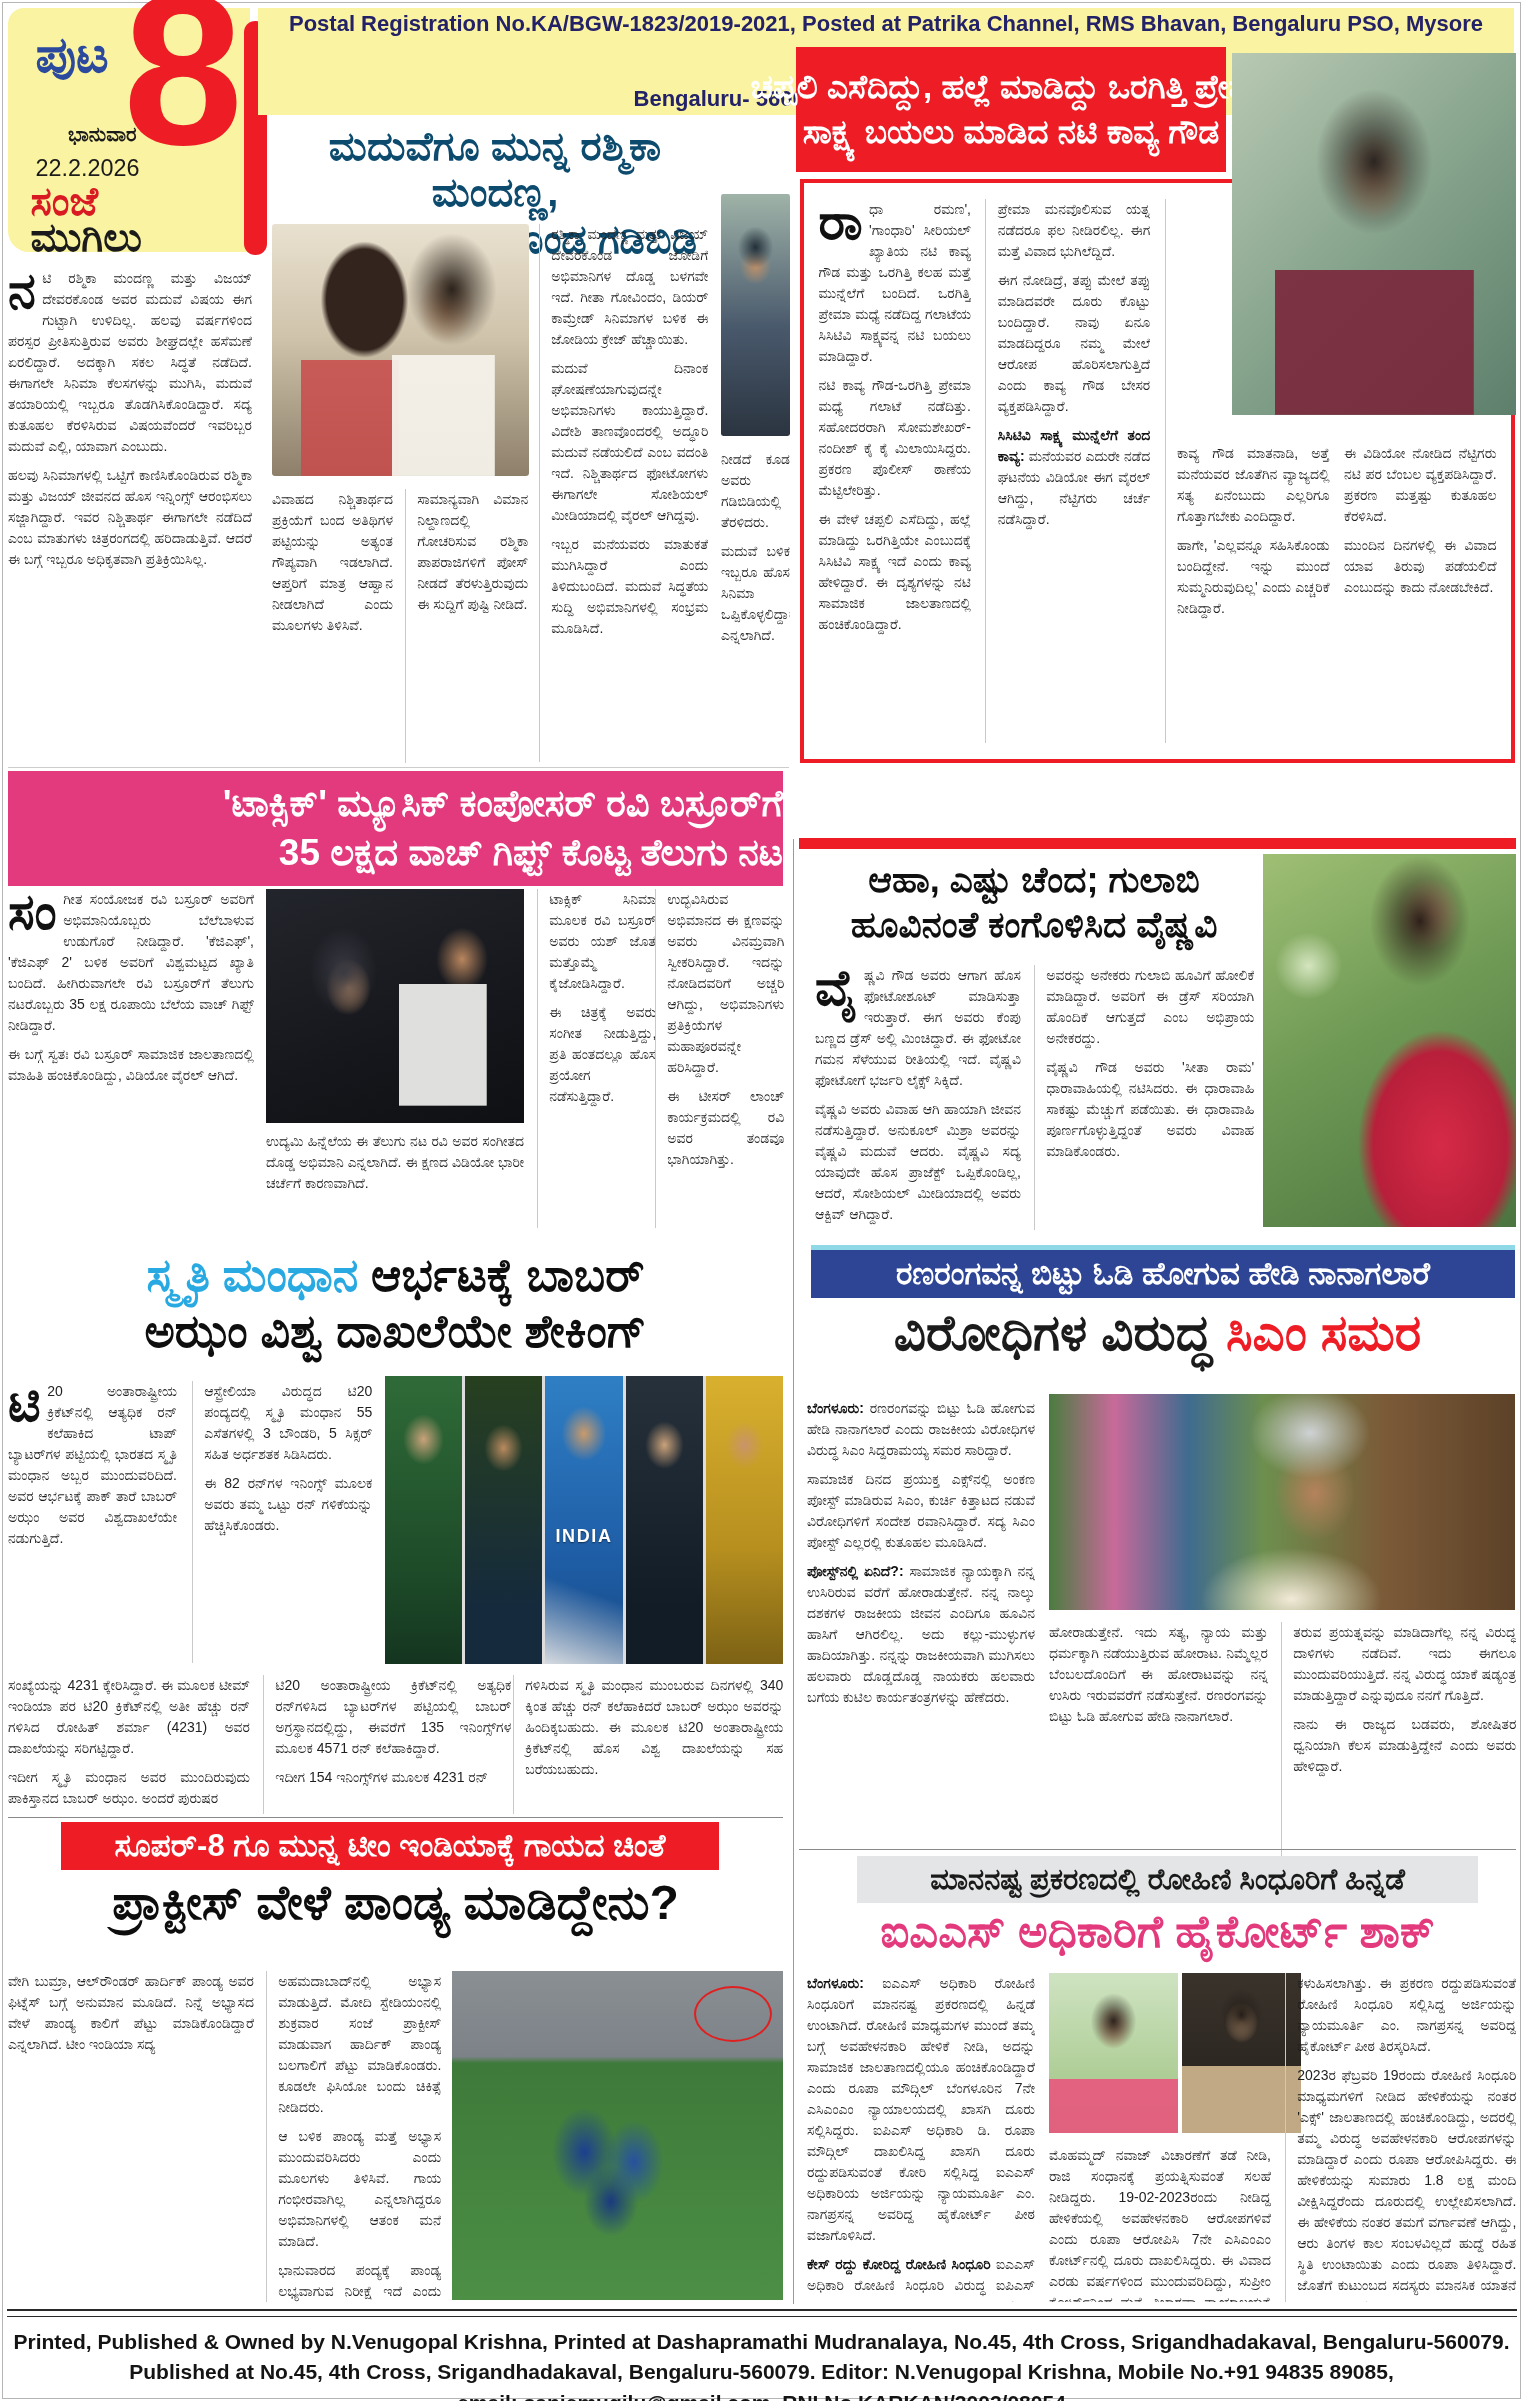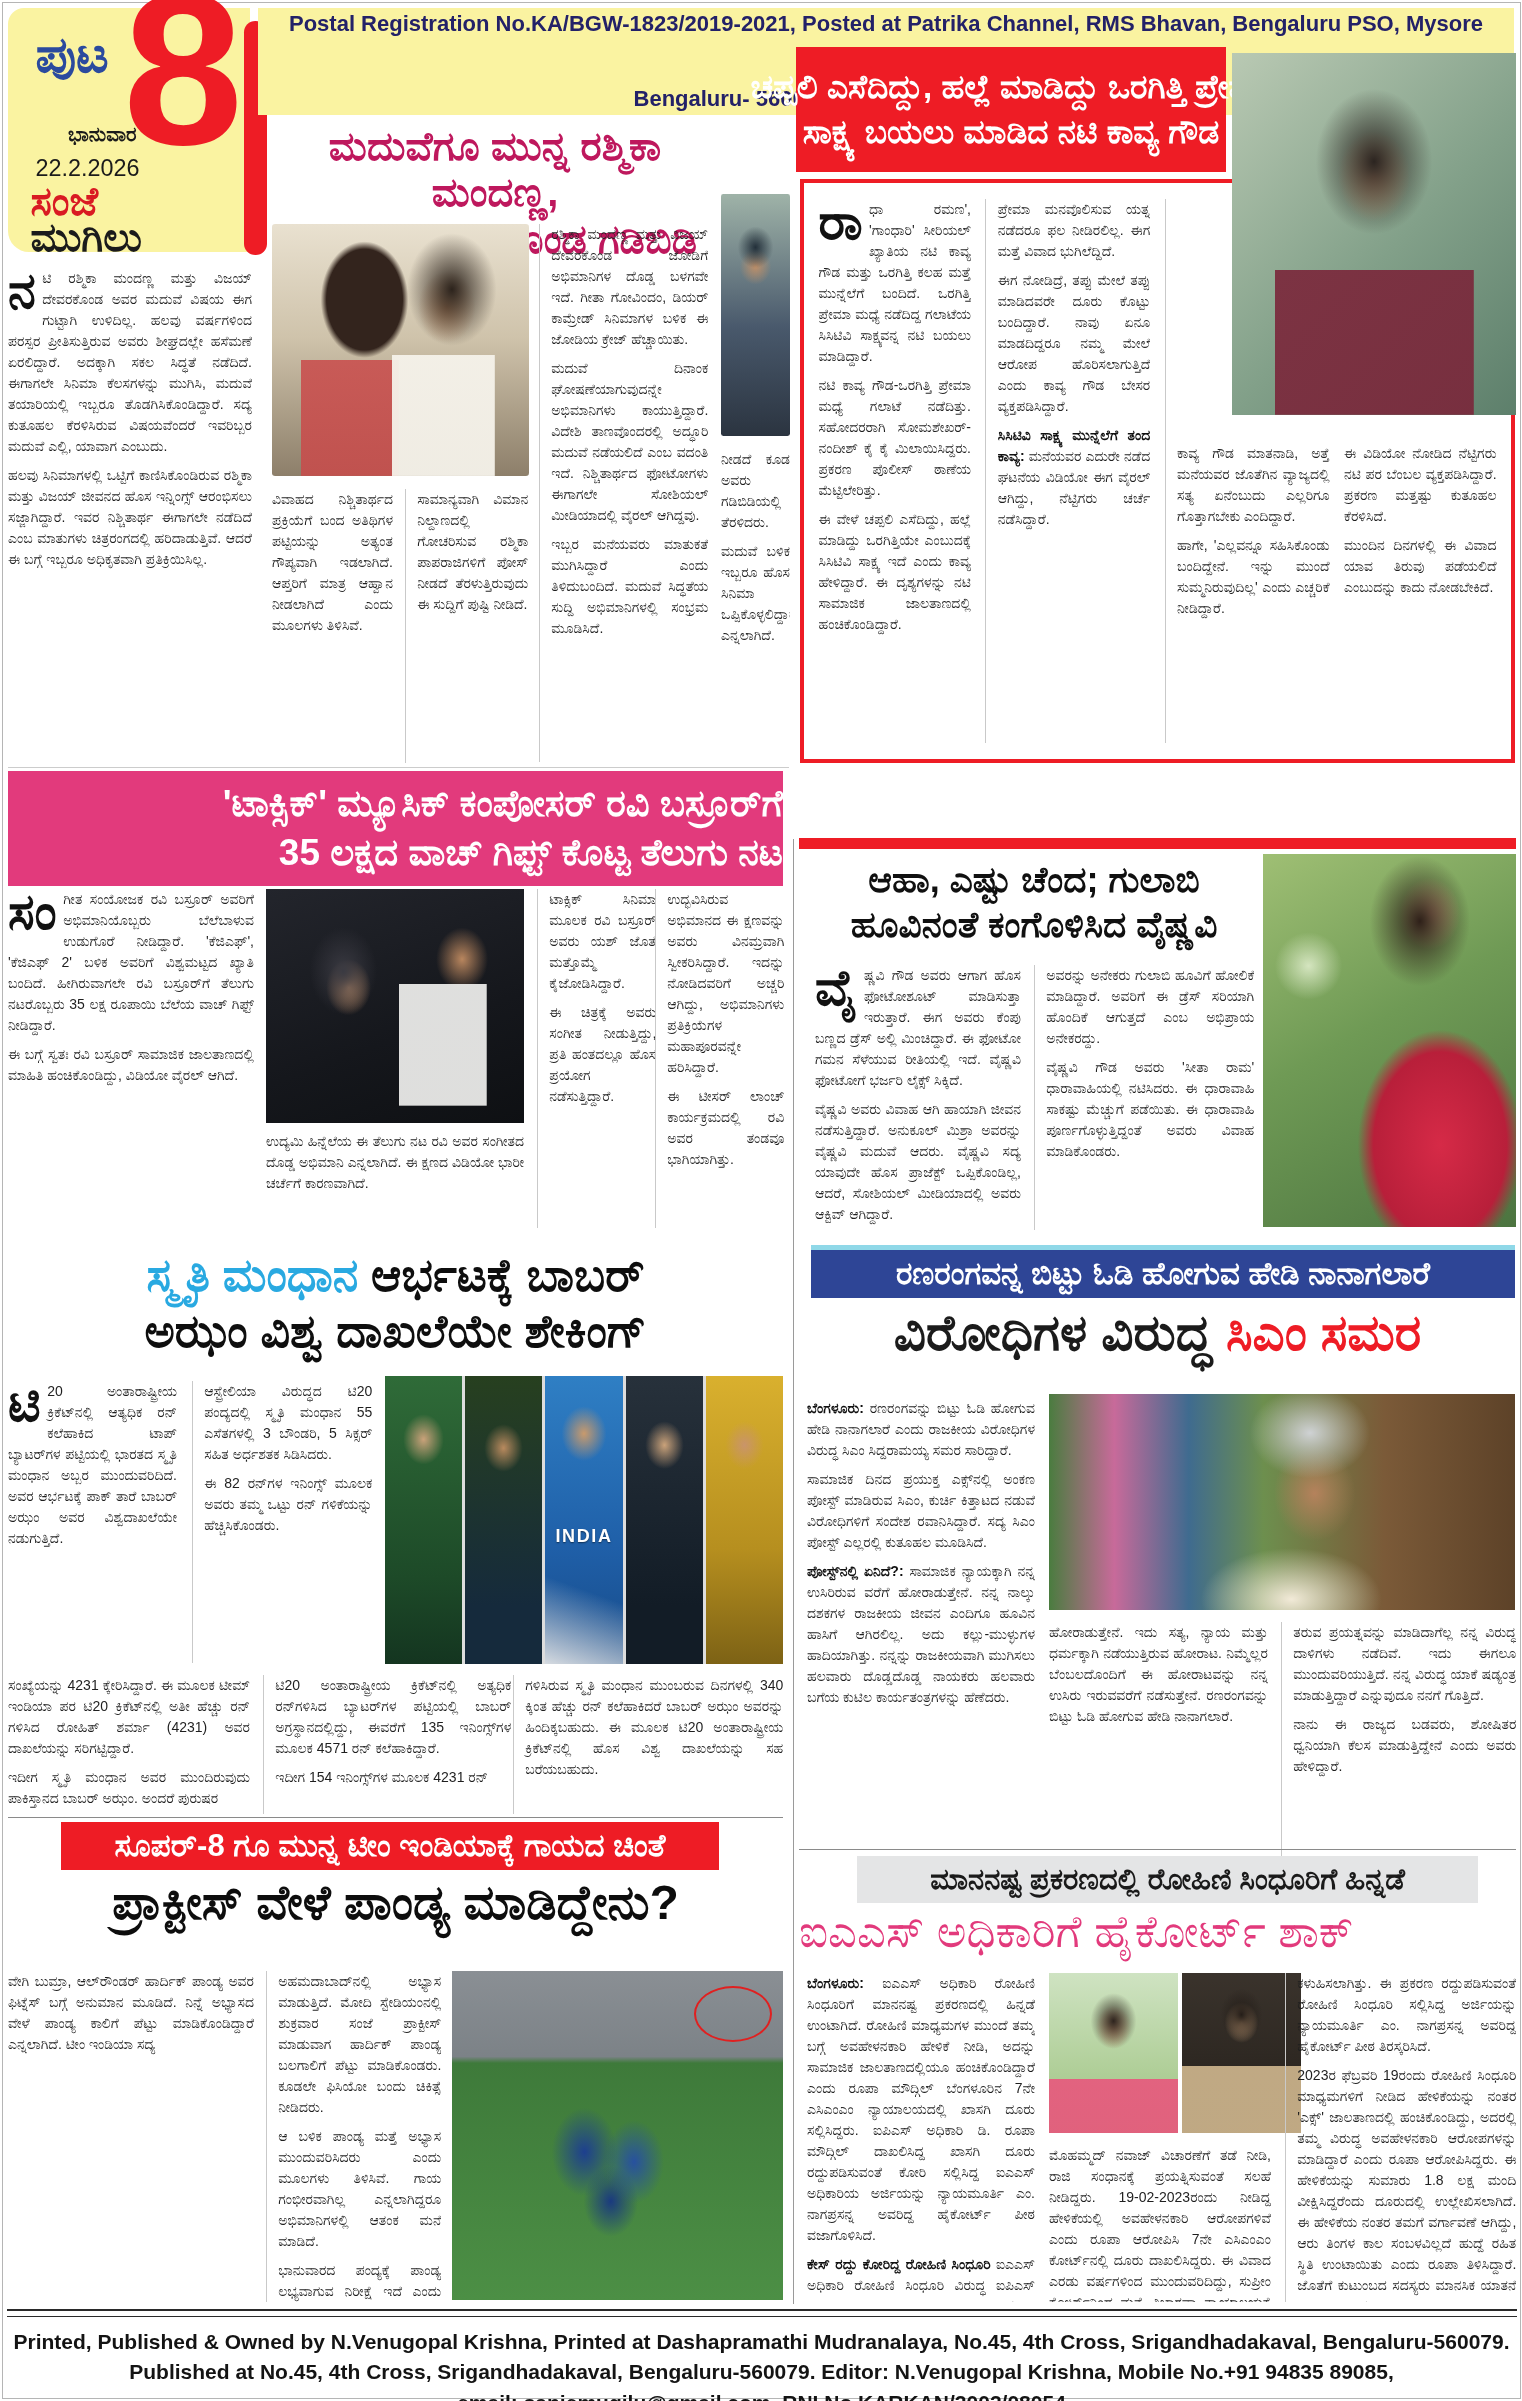--- a/index.html
+++ b/index.html
@@ -23,21 +23,21 @@
   
   .para{margin:0 0 8px 0;text-align:justify;font-size:14px;line-height:1.5;color:#1f1f1f;}
   .para b{color:#111;}
   .dropcap{float:left;font-size:50px;line-height:40px;font-weight:bold;padding:3.2px 6.5px 0 0;color:#111;}
   .col{position:absolute;overflow:hidden;}
   .rule-l{border-left:0.8px solid #c9c9c9;padding-left:11.3px;}
   .hline{position:absolute;border-top:0.8px solid #8a8a8a;}
   .vline{position:absolute;border-left:0.8px solid #9a9a9a;}
 
   
-  .a1-headline{left:274px;top:123px;width:442px;text-align:center;font-weight:bold;font-size:40px;line-height:1.16;color:#be185d;}
+  .a1-headline{left:274px;top:123px;width:442px;text-align:center;font-weight:bold;font-size:40px;line-height:1.16;color:#0c4a6e;}
   .a1-photo{left:272px;top:224px;width:257px;height:252px;border-radius:3.2px;
     background:
       radial-gradient(73px 97px at 36% 30%, #33241d 0%, #33241d 52%, rgba(51,36,29,0) 60%),
       radial-gradient(42px 52px at 39% 34%, #cf9f79 0%, rgba(207,159,121,0) 72%),
       radial-gradient(77px 97px at 70% 26%, #2c231c 0%, rgba(44,35,28,0) 58%),
       radial-gradient(40px 50px at 68% 33%, #bc8c66 0%, rgba(188,140,102,0) 72%),
       linear-gradient(0deg, rgba(245,242,234,.95), rgba(245,242,234,.95)) no-repeat 78% 100%,
       linear-gradient(0deg, rgba(201,74,74,.85), rgba(201,74,74,.85)) no-repeat 18% 100%,
       linear-gradient(180deg,#e9e1d0 0%,#cfc3ab 45%,#8d7f6a 100%);
     background-size:auto,auto,auto,auto,40% 48%,38% 46%,auto;}
@@ -116,21 +116,21 @@
     background:
       radial-gradient(48px 65px at 40% 55%, #1d3f8f 0%, rgba(29,63,143,0) 68%),
       radial-gradient(44px 61px at 55% 58%, #27519f 0%, rgba(39,81,159,0) 68%),
       radial-gradient(40px 52px at 48% 70%, #1a3a7f 0%, rgba(26,58,127,0) 68%),
       linear-gradient(180deg,#8a8f94 0%,#7c8287 26%,#3e7a3a 28%,#4c8f45 100%);}
   .a7-circle{position:absolute;left:242px;top:14.5px;width:74px;height:52px;border:2.4px solid #e02020;border-radius:50%;}
 
   
   .a8-kicker{left:857px;top:1856px;width:621px;height:47px;background:#e4e5e6;display:flex;align-items:center;justify-content:center;}
   .a8-kicker span{color:#1a1a1a;font-weight:bold;font-size:29px;white-space:nowrap;}
-  .a8-headline{left:799px;top:1906px;width:717px;text-align:left;font-weight:normal;font-size:45px;color:#e23a7c;}
+  .a8-headline{left:799px;top:1906px;width:717px;text-align:center;font-weight:bold;font-size:45px;color:#e23a7c;}
   .a8-ph1{left:1049px;top:1973px;width:129px;height:160px;
     background:
       radial-gradient(37px 45px at 50% 30%, #2e241e 0%, rgba(46,36,30,0) 62%),
       radial-gradient(24px 29px at 50% 34%, #d9a87e 0%, rgba(217,168,126,0) 74%),
       linear-gradient(0deg, rgba(232,87,125,.9), rgba(232,87,125,.9)) no-repeat 50% 100%,
       linear-gradient(180deg,#cfe3c2 0%,#9cc27e 100%);
     background-size:auto,auto,100% 34%,auto;}
   .a8-ph2{left:1182px;top:1973px;width:119px;height:160px;
     background:
       radial-gradient(34px 42px at 50% 26%, #241d18 0%, rgba(36,29,24,0) 62%),

